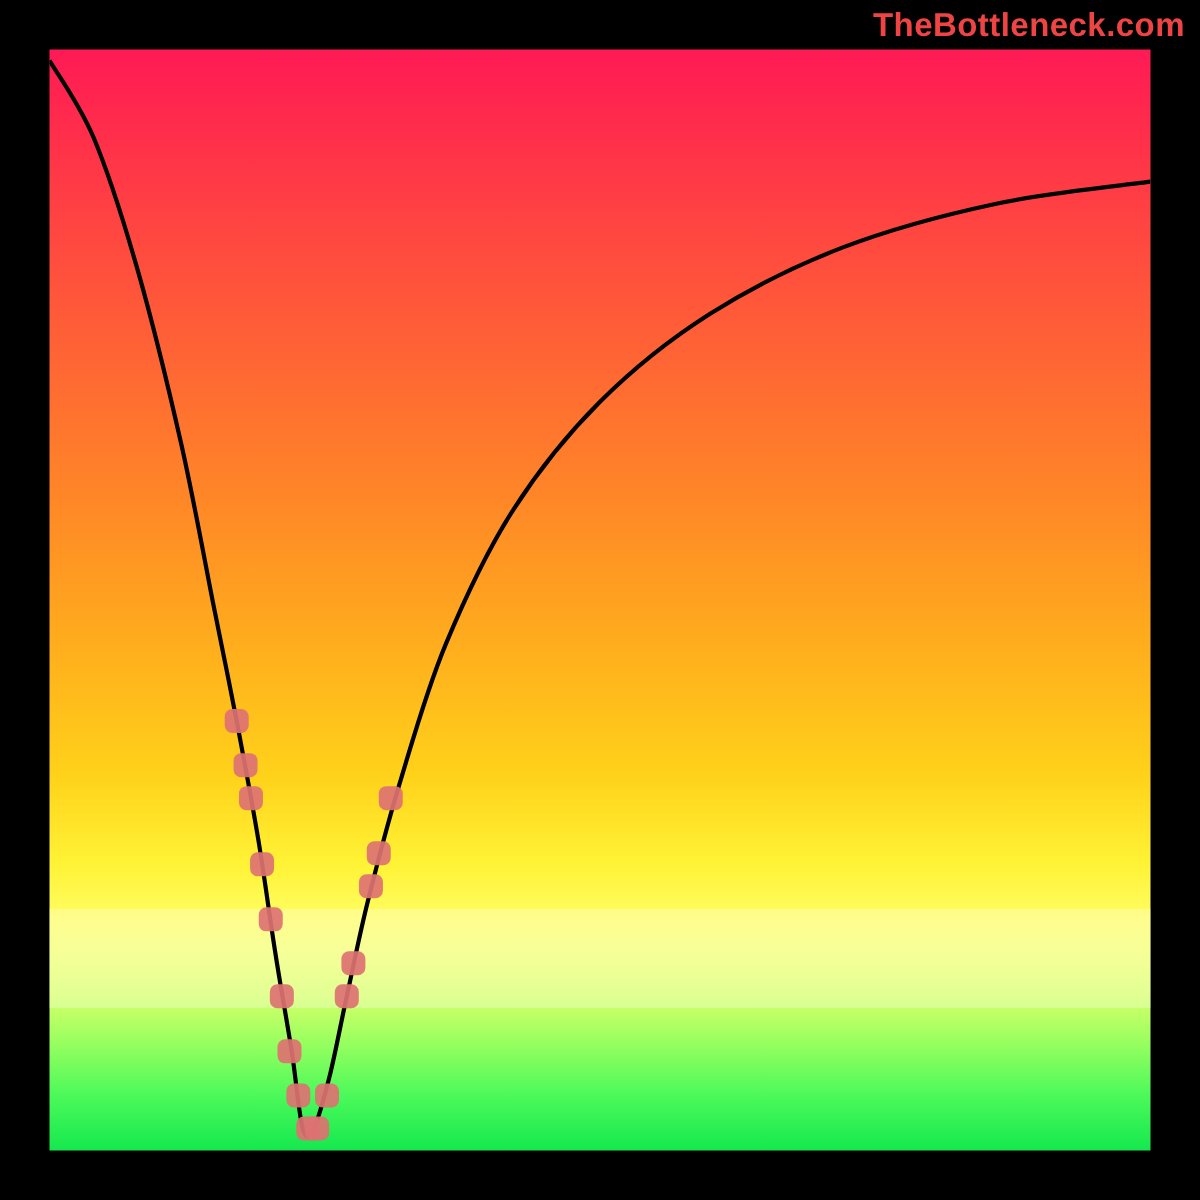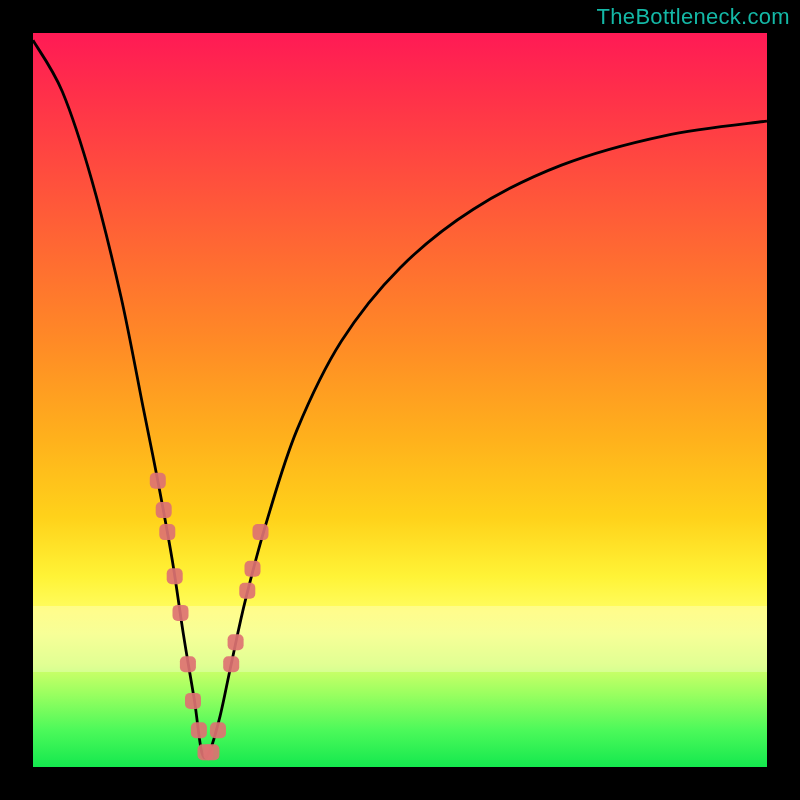--- a/index.html
+++ b/index.html
@@ -13,23 +13,23 @@
   }
   .stage {
     position: relative;
     width: 800px;
     height: 800px;
   }
   .watermark {
     position: absolute;
     top: 4px;
     right: 10px;
-    color: #14b8a6;
+    color: #ef4444;
     font-size: 22px;
-    font-weight: 400;
+    font-weight: 700;
     letter-spacing: 0.3px;
     z-index: 20;
     user-select: none;
   }
   .plot {
     position: absolute;
     left: 33px;
     top: 33px;
     width: 734px;
     height: 734px;

